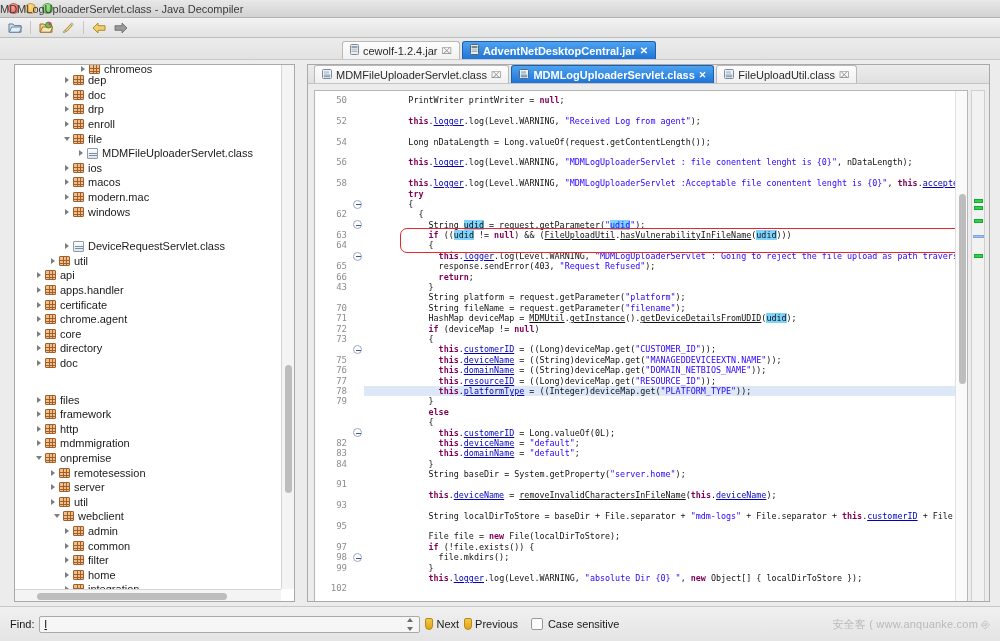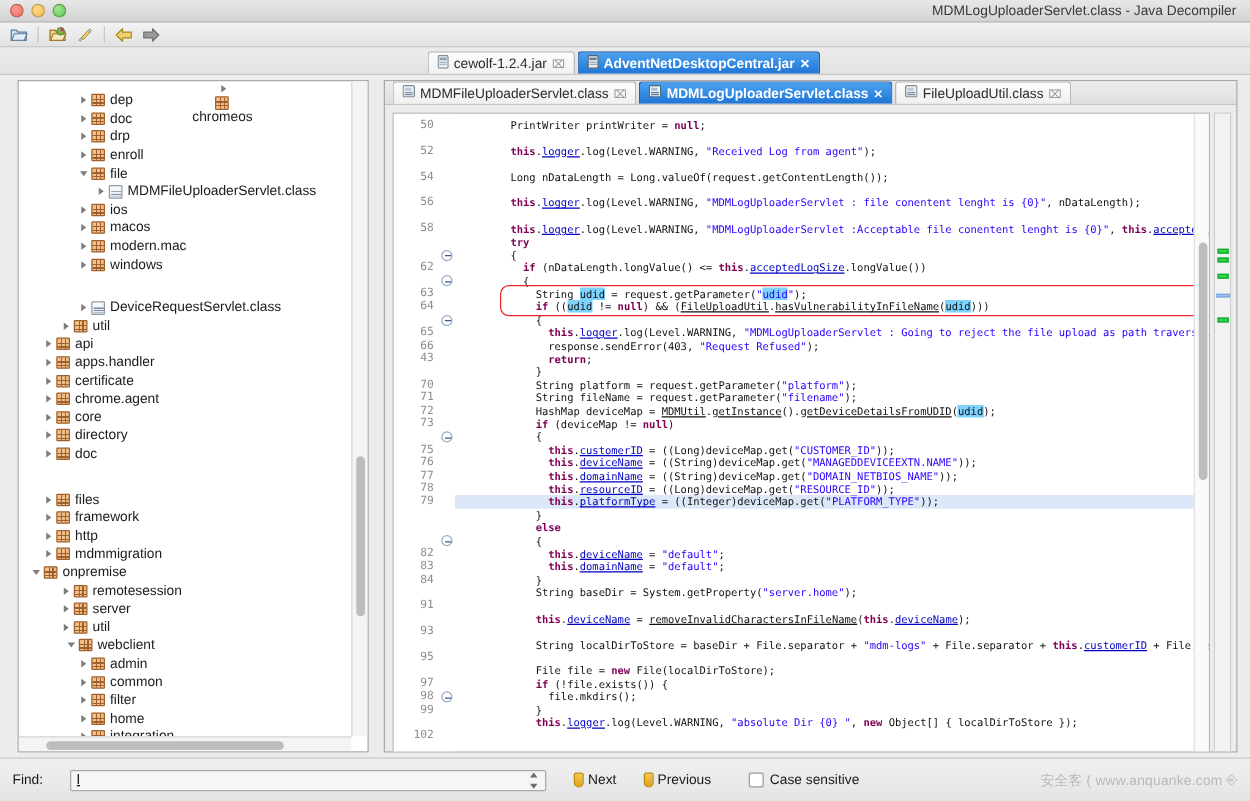--- a/index.html
+++ b/index.html
@@ -19,21 +19,21 @@
     background:linear-gradient(to bottom,#e8e8e8,#d2d2d2);
     border-bottom:1px solid #b2b2b2;
     display:flex; align-items:center; position:relative;
   }
   .traffic{ display:flex; gap:6px; padding-left:8px; }
   .dot{ width:11px;height:11px;border-radius:50%; border:1px solid rgba(0,0,0,.22); }
   .dot.r{ background:radial-gradient(circle at 35% 30%, #ff9c91, #ec6a5e); }
   .dot.y{ background:radial-gradient(circle at 35% 30%, #ffd88a, #f4bd4f); }
   .dot.g{ background:radial-gradient(circle at 35% 30%, #a2e88c, #61c455); }
   .wintitle{
-    position:absolute; left:0; right:11px; text-align:right;
+    position:absolute; left:0; right:11px; text-align:left;
     font-size:11px; color:#3a3a3a; line-height:18px;
     pointer-events:none;
   }
 
   
   .toolbar{
     height:20px; width:100%;
     background:linear-gradient(to bottom,#f3f3f3,#e2e2e2);
     border-bottom:1px solid #bdbdbd;
     display:flex; align-items:center; padding-left:5px; gap:2px;
@@ -218,21 +218,21 @@
     background:#f2f2f2; border:1px solid #cfcfcf; position:relative;
   }
   .mk{ position:absolute; left:2px; width:9px; height:4px; background:#2fd24a; border:1px solid #17a92f; }
   .mk.blue{ background:#9dc4f0; border-color:#7aa8dd; width:11px; left:1px; height:3px; }
 
   
   .findbar{
     position:absolute; left:0; right:0; bottom:0; height:35px;
     background:linear-gradient(to bottom,#f0f0f0,#e4e4e4);
     border-top:1px solid #c7c7c7;
-    display:flex; align-items:center; padding:0 10px; gap:22px;
+    display:flex; align-items:center; padding:0 10px; gap:5px;
   }
   .findlabel{ font-size:11px; color:#1a1a1a; }
   .findinputwrap{
     width:381px; height:17px; position:relative;
     background:#f6f6f6; border:1px solid #a9a9a9; border-radius:2px;
     display:flex; align-items:center;
   }
   .findinput{
     border:none; outline:none; background:transparent;
     font-family:"Liberation Sans", sans-serif; font-size:11px; color:#000;
@@ -332,21 +332,21 @@
     <span>AdventNetDesktopCentral.jar</span>
     <span class="jclose">✕</span>
   </div>
 </div>
 
 <div class="main">
 
   <div class="treepanel">
     <div class="treeclip">
       <div class="treeinner" id="tree-inner">
-          <div class="trow" style="padding-left: 62px; height: 8px; flex-direction: column;">
+          <div class="trow" style="padding-left: 62px; height: 8px;">
             <span class="tw">
               <span class="arrow"></span>
             </span>
             <span class="pkgico"></span>
             <span class="tlabel">chromeos</span>
           </div>
           <div class="trow" style="padding-left: 46px;">
             <span class="tw">
               <span class="arrow"></span>
             </span>
@@ -500,21 +500,21 @@
             <span class="pkgico"></span>
             <span class="tlabel">http</span>
           </div>
           <div class="trow" style="padding-left: 18px;">
             <span class="tw">
               <span class="arrow"></span>
             </span>
             <span class="pkgico"></span>
             <span class="tlabel">mdmmigration</span>
           </div>
-          <div class="trow" style="padding-left: 8px;">
+          <div class="trow" style="padding-left: 18px;">
             <span class="tw">
               <span class="arrow open"></span>
             </span>
             <span class="pkgico"></span>
             <span class="tlabel">onpremise</span>
           </div>
           <div class="trow" style="padding-left: 32px;">
             <span class="tw">
               <span class="arrow"></span>
             </span>
@@ -708,21 +708,20 @@
             <div class="cl">&nbsp;</div>
             <div class="cl">        <span class="kw">this</span>.<span class="fld">logger</span>.log(Level.WARNING, <span class="str">"Received Log from agent"</span>);</div>
             <div class="cl">&nbsp;</div>
             <div class="cl">        Long nDataLength = Long.valueOf(request.getContentLength());</div>
             <div class="cl">&nbsp;</div>
             <div class="cl">        <span class="kw">this</span>.<span class="fld">logger</span>.log(Level.WARNING, <span class="str">"MDMLogUploaderServlet : file conentent lenght is {0}"</span>, nDataLength);</div>
             <div class="cl">&nbsp;</div>
             <div class="cl">        <span class="kw">this</span>.<span class="fld">logger</span>.log(Level.WARNING, <span class="str">"MDMLogUploaderServlet :Acceptable file conentent lenght is {0}"</span>, <span class="kw">this</span>.<span class="fld">acceptedLogSize</span>);</div>
             <div class="cl">        <span class="kw">try</span></div>
             <div class="cl">        {</div>
-            <div class="cl">          <span class="kw">if</span> (nDataLength.longValue() &lt;= <span class="kw">this</span>.<span class="fld">acceptedLogSize</span>.longValue())</div>
             <div class="cl">          {</div>
             <div class="cl">            String <span class="hi">udid</span> = request.getParameter(<span class="str">"<span class="hi" style="color:#2a00ff">udid</span>"</span>);</div>
             <div class="cl">            <span class="kw">if</span> ((<span class="hi">udid</span> != <span class="kw">null</span>) &amp;&amp; (<span class="mth">FileUploadUtil</span>.<span class="mth">hasVulnerabilityInFileName</span>(<span class="hi">udid</span>)))</div>
             <div class="cl">            {</div>
             <div class="cl">              <span class="kw">this</span>.<span class="fld">logger</span>.log(Level.WARNING, <span class="str">"MDMLogUploaderServlet : Going to reject the file upload as path traversal vulnerability found in  param {0}"</span>, );</div>
             <div class="cl">              response.sendError(403, <span class="str">"Request Refused"</span>);</div>
             <div class="cl">              <span class="kw">return</span>;</div>
             <div class="cl">            }</div>
             <div class="cl">            String platform = request.getParameter(<span class="str">"platform"</span>);</div>
             <div class="cl">            String fileName = request.getParameter(<span class="str">"filename"</span>);</div>
@@ -730,20 +729,21 @@
             <div class="cl">            <span class="kw">if</span> (deviceMap != <span class="kw">null</span>)</div>
             <div class="cl">            {</div>
             <div class="cl">              <span class="kw">this</span>.<span class="fld">customerID</span> = ((Long)deviceMap.get(<span class="str">"CUSTOMER_ID"</span>));</div>
             <div class="cl">              <span class="kw">this</span>.<span class="fld">deviceName</span> = ((String)deviceMap.get(<span class="str">"MANAGEDDEVICEEXTN.NAME"</span>));</div>
             <div class="cl">              <span class="kw">this</span>.<span class="fld">domainName</span> = ((String)deviceMap.get(<span class="str">"DOMAIN_NETBIOS_NAME"</span>));</div>
             <div class="cl">              <span class="kw">this</span>.<span class="fld">resourceID</span> = ((Long)deviceMap.get(<span class="str">"RESOURCE_ID"</span>));</div>
             <div class="cl hl">              <span class="kw">this</span>.<span class="fld">platformType</span> = ((Integer)deviceMap.get(<span class="str">"PLATFORM_TYPE"</span>));</div>
             <div class="cl">            }</div>
             <div class="cl">            <span class="kw">else</span></div>
             <div class="cl">            {</div>
+            <div class="cl">              <span class="kw">this</span>.<span class="fld">customerID</span> = Long.valueOf(0L);</div>
             <div class="cl">              <span class="kw">this</span>.<span class="fld">deviceName</span> = <span class="str">"default"</span>;</div>
             <div class="cl">              <span class="kw">this</span>.<span class="fld">domainName</span> = <span class="str">"default"</span>;</div>
             <div class="cl">            }</div>
             <div class="cl">            String baseDir = System.getProperty(<span class="str">"server.home"</span>);</div>
             <div class="cl">&nbsp;</div>
             <div class="cl">            <span class="kw">this</span>.<span class="fld">deviceName</span> = <span class="mth">removeInvalidCharactersInFileName</span>(<span class="kw">this</span>.<span class="fld">deviceName</span>);</div>
             <div class="cl">&nbsp;</div>
             <div class="cl">            String localDirToStore = baseDir + File.separator + <span class="str">"mdm-logs"</span> + File.separator + <span class="kw">this</span>.<span class="fld">customerID</span> + File.separator + . +  + ;</div>
             <div class="cl">&nbsp;</div>
             <div class="cl">            File file = <span class="kw">new</span> File(localDirToStore);</div>

